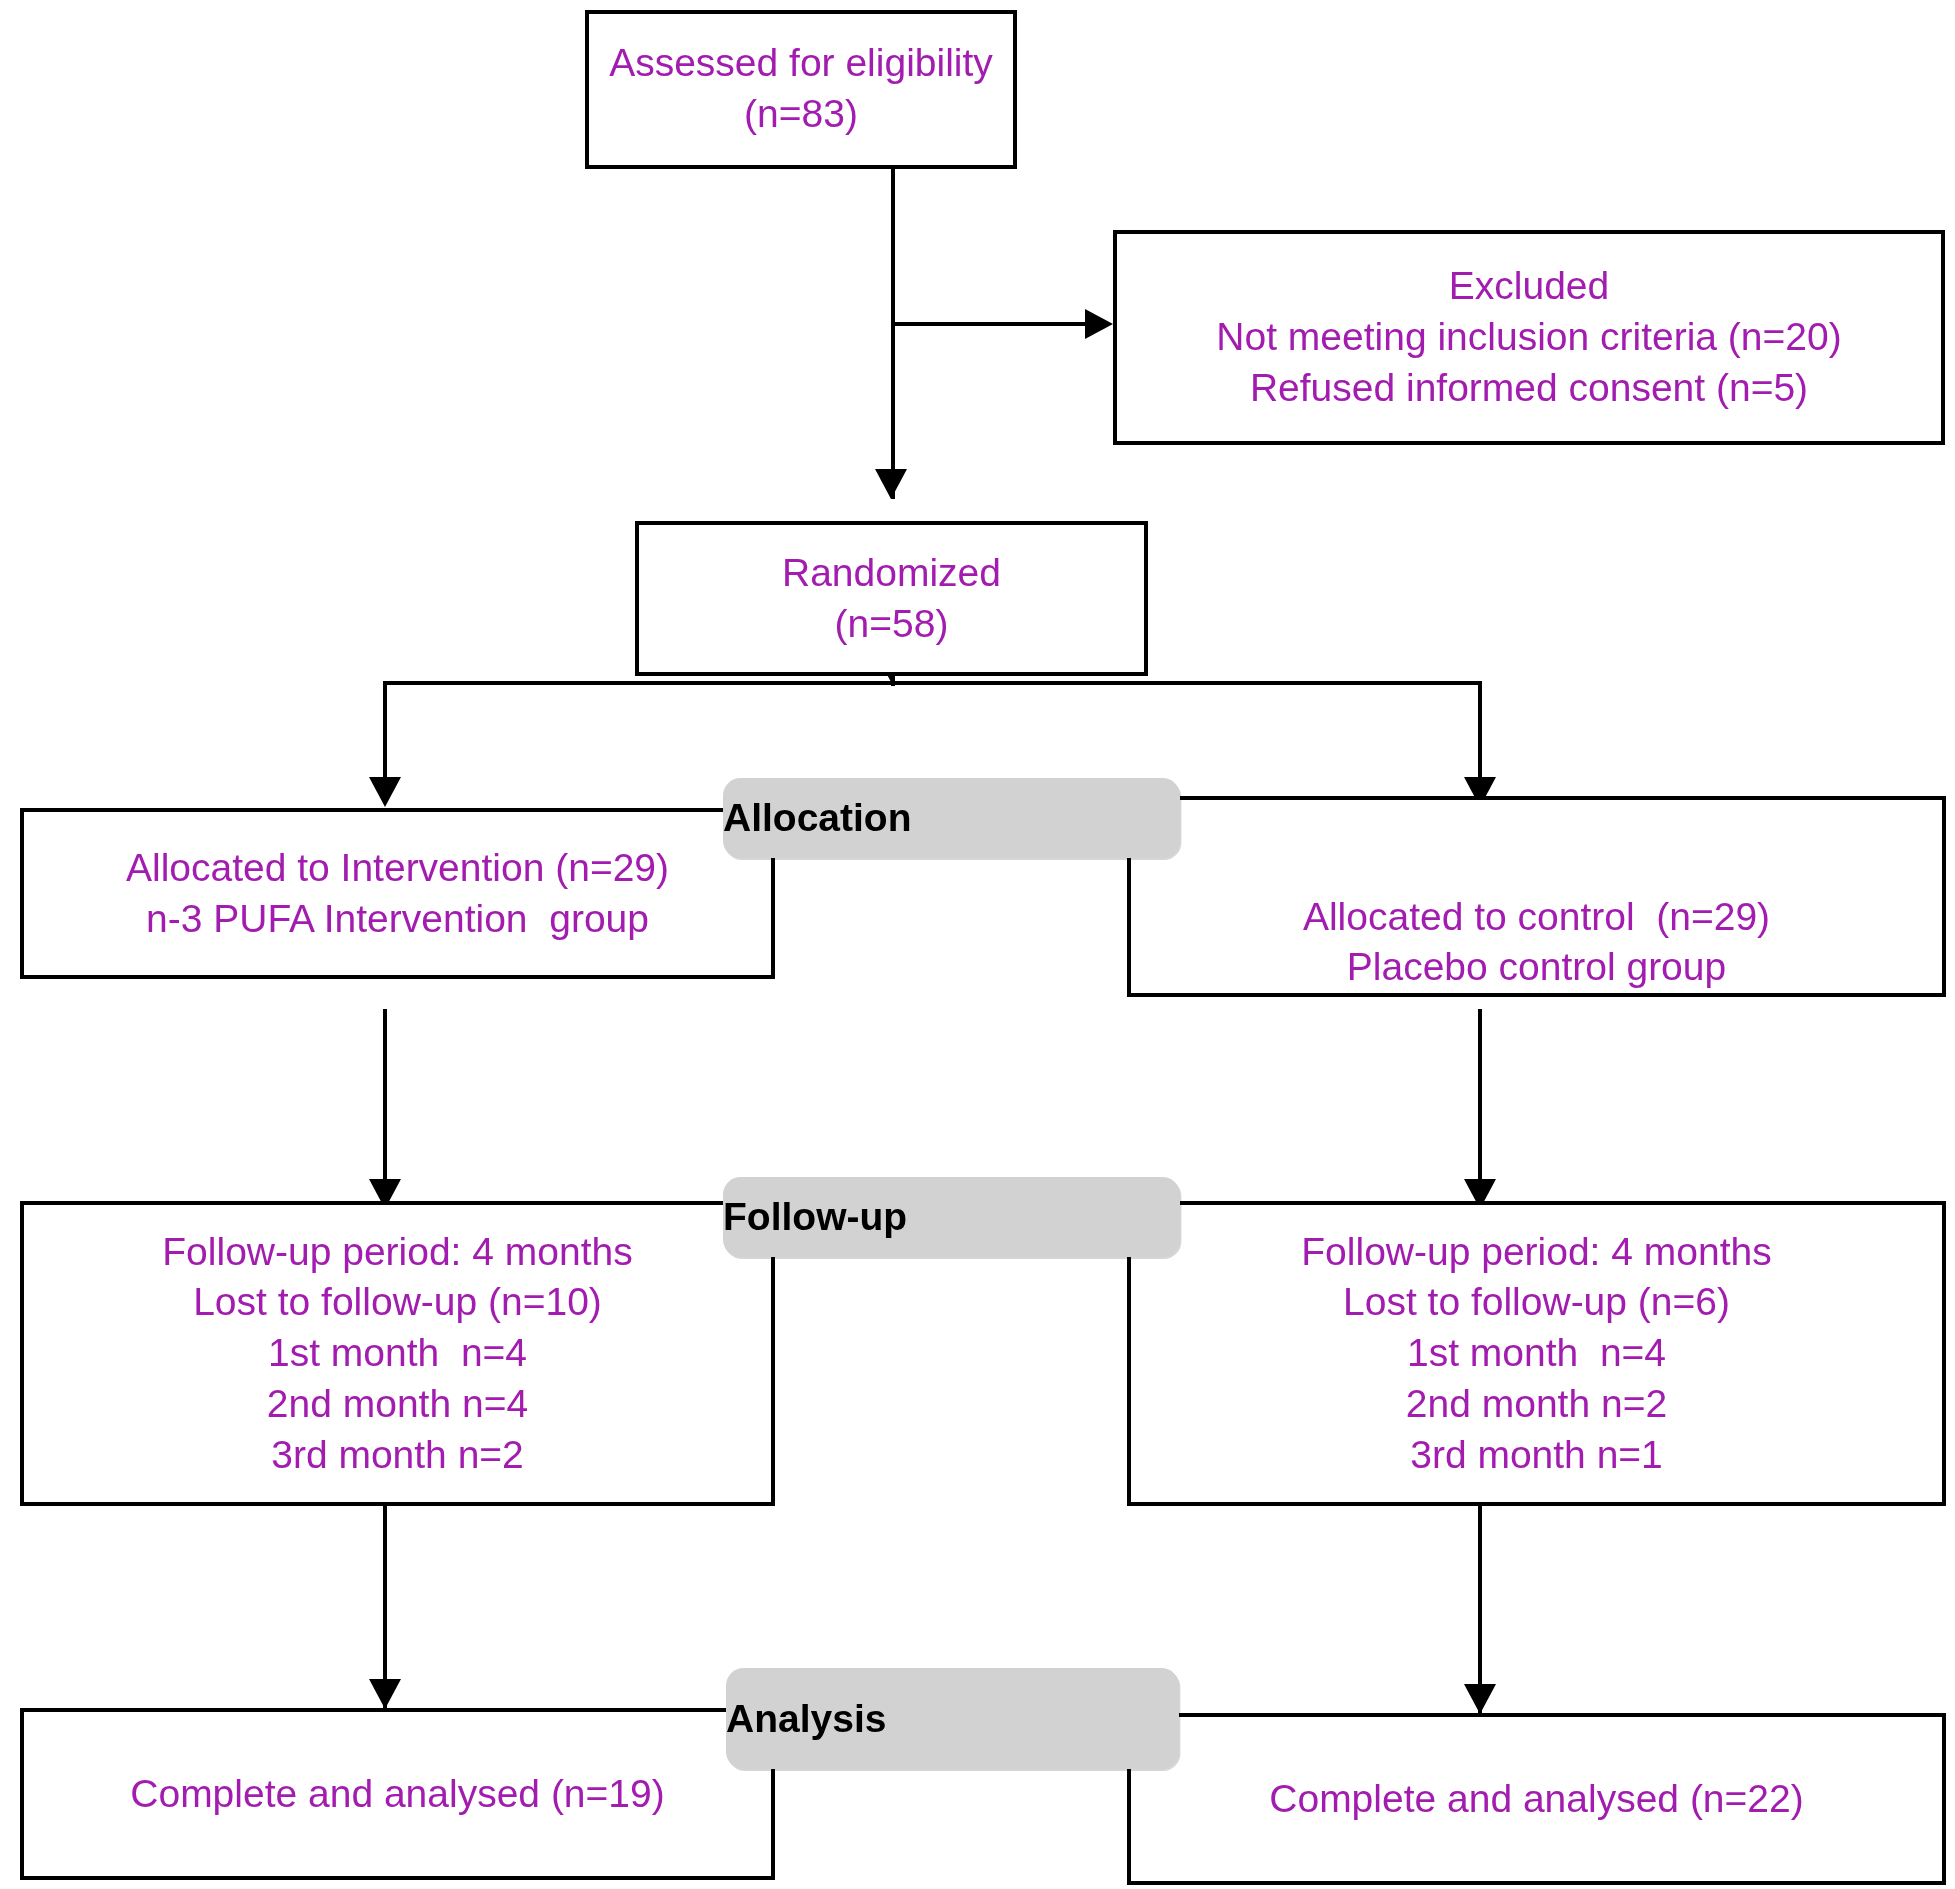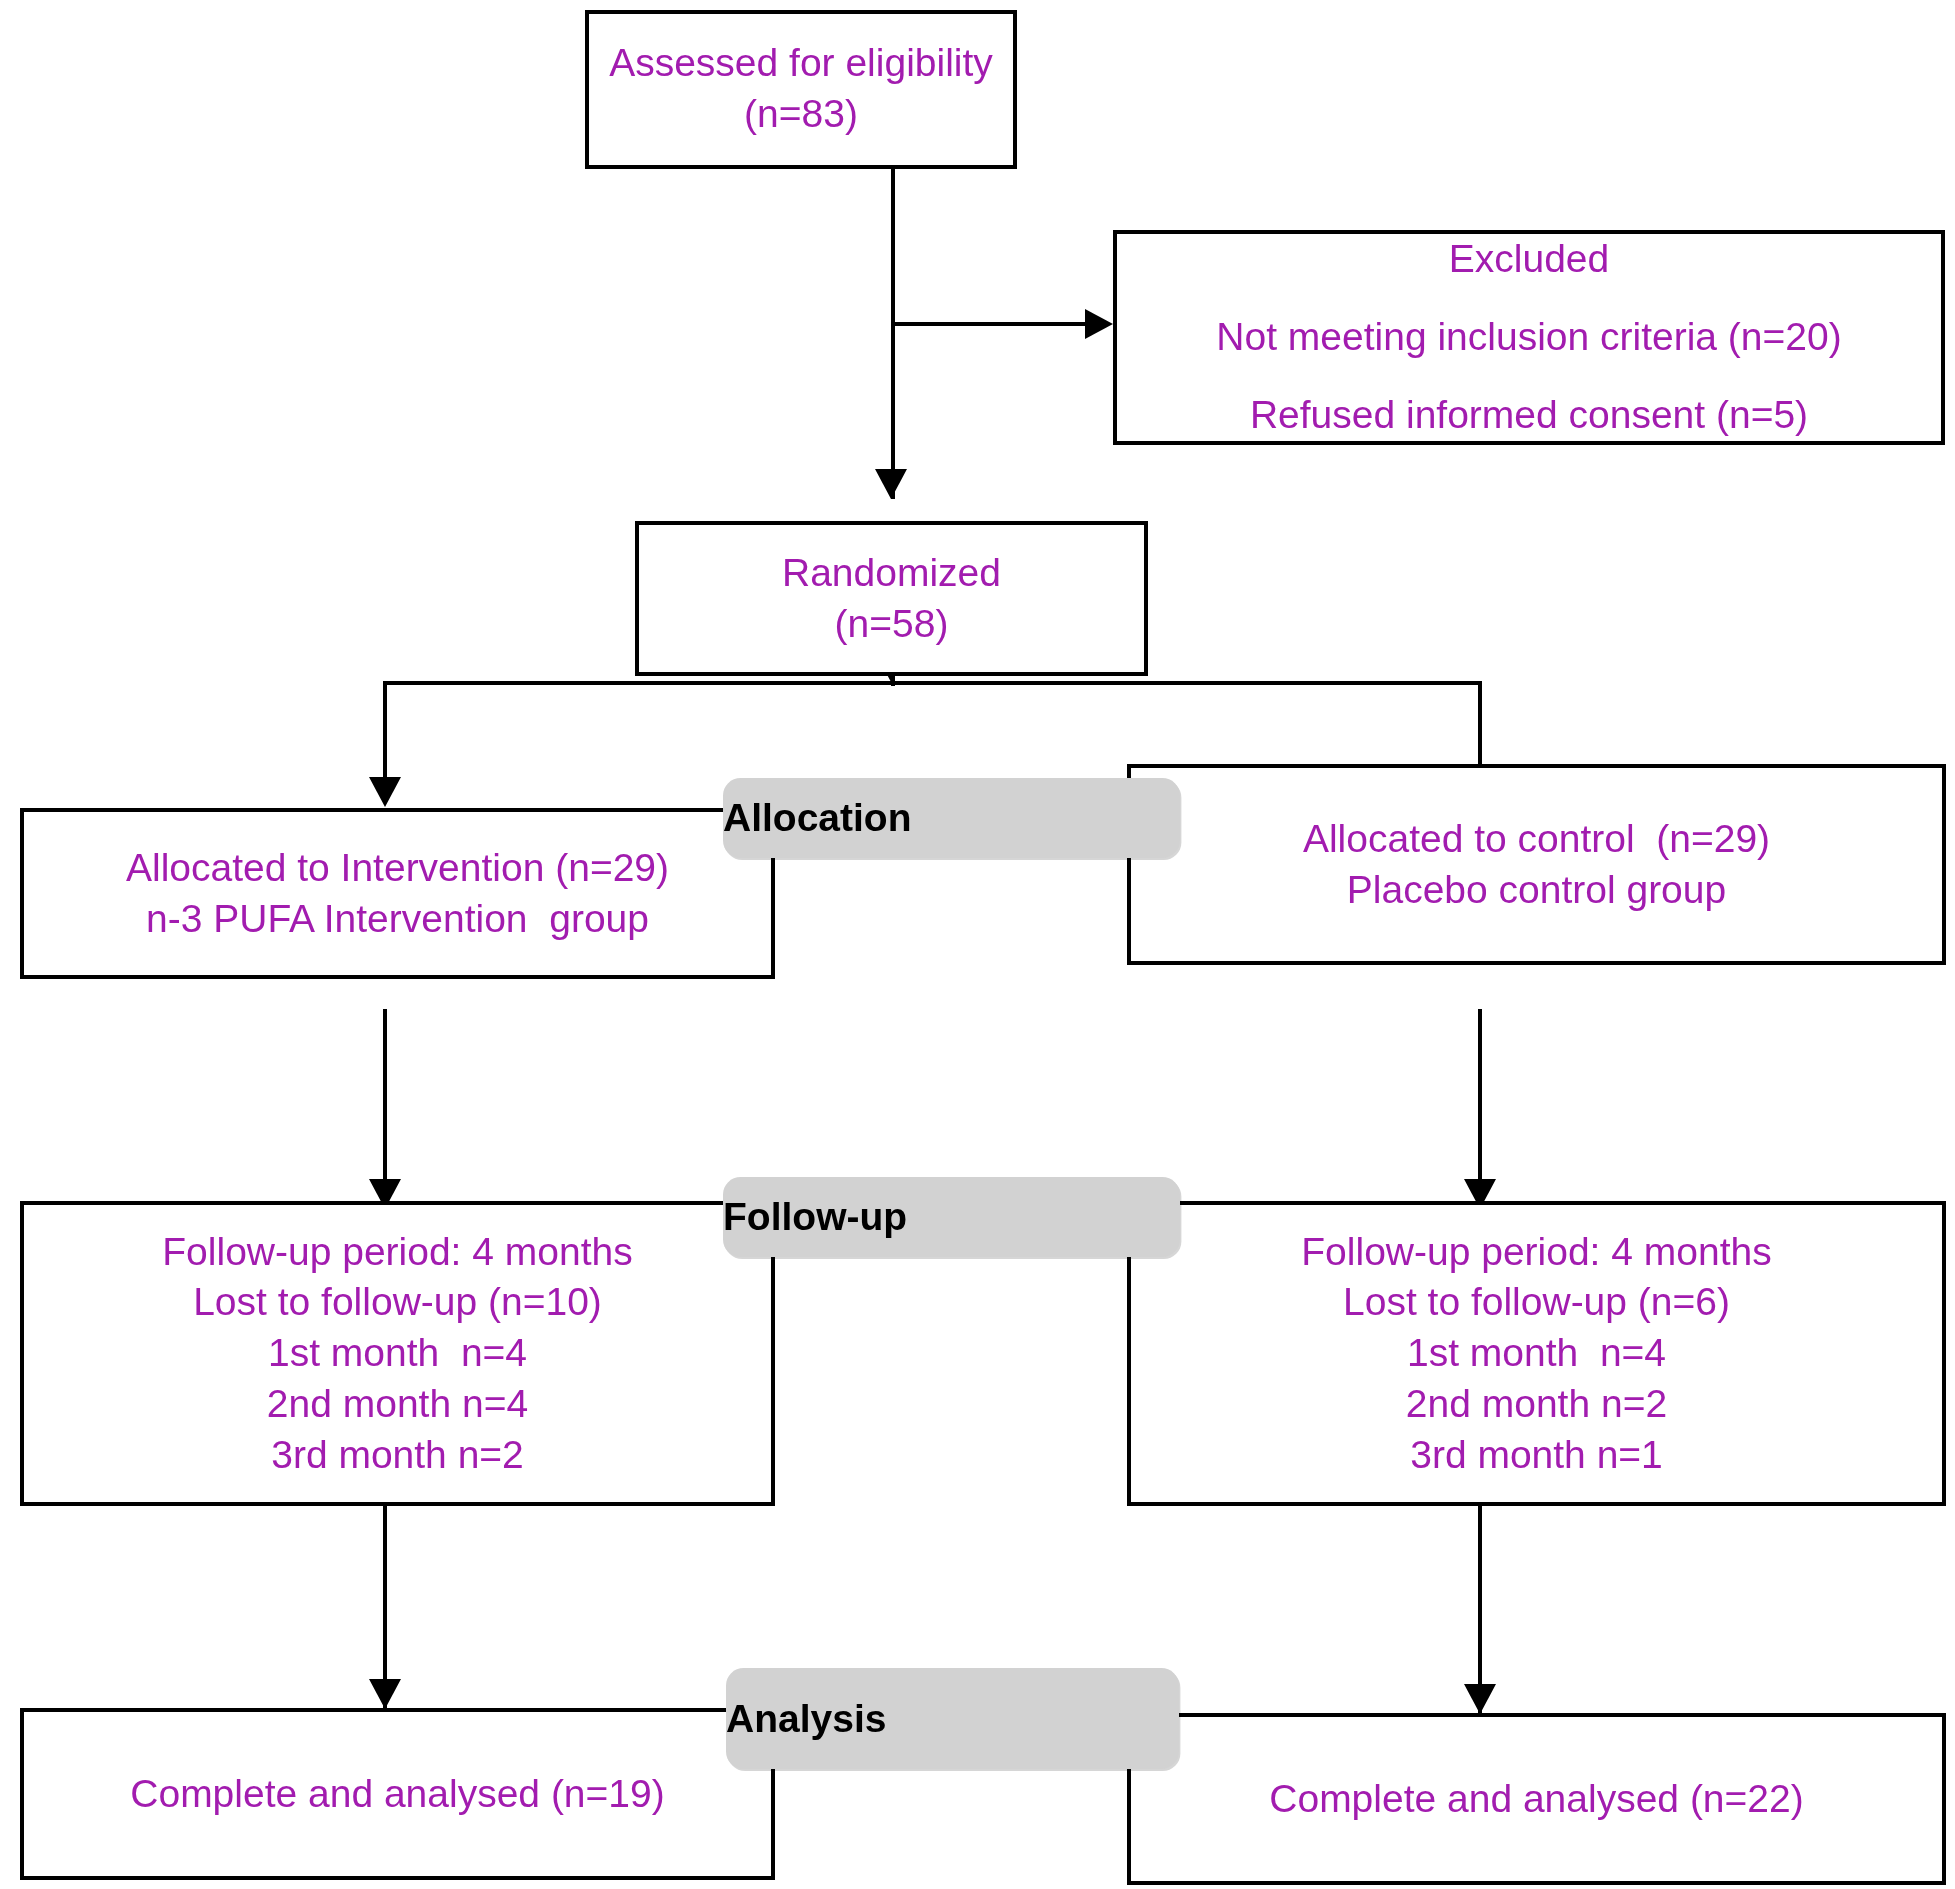--- a/index.html
+++ b/index.html
@@ -86,21 +86,21 @@
   <div class="fbox" style="left:585px; top:9.5px; width:432px; height:159px;">
     <span class="ln">Assessed for eligibility</span>
     <span class="ln">(n=83)</span>
   </div>
 
   <div class="vline" style="left:891px; top:169px; height:330px;"></div>
 
   <div class="hline" style="left:891px; top:322px; width:196px;"></div>
   <div class="arrow-right" style="left:1085px; top:309px;"></div>
 
-  <div class="fbox" style="left:1113px; top:230px; width:832px; height:215px;justify-content:space-between;">
+  <div class="fbox" style="left:1113px; top:230px; width:832px; height:215px;">
     <span class="ln">Excluded</span>
     <span class="ln">Not meeting inclusion criteria (n=20)</span>
     <span class="ln">Refused informed consent (n=5)</span>
   </div>
 
   <div class="arrow-down" style="left:875px; top:469px;"></div>
 
   <div class="fbox" style="left:635px; top:498px; width:513px; height:155px;margin-top:23px;">
     <span class="ln">Randomized</span>
     <span class="ln">(n=58)</span>
@@ -119,21 +119,21 @@
 
   <div class="banner" style="left:723px; top:778px; width:457px; height:80px;">
     <span>Allocation</span>
   </div>
 
   <div class="fbox" style="left:20px; top:808px; width:755px; height:171px;">
     <span class="ln">Allocated to Intervention (n=29)</span>
     <span class="ln">n-3 PUFA Intervention  group</span>
   </div>
 
-  <div class="fbox" style="left:1127px; top:764px; width:819px; height:201px;">
+  <div class="fbox" style="left:1127px; top:796px; width:819px; height:201px;justify-content:flex-end;">
     <span class="ln">Allocated to control  (n=29)</span>
     <span class="ln">Placebo control group</span>
   </div>
 
   <div class="vline" style="left:383px; top:1009px; height:182px;"></div>
   <div class="arrow-down" style="left:369px; top:1179px;"></div>
 
   <div class="vline" style="left:1478px; top:1009px; height:182px;"></div>
   <div class="arrow-down" style="left:1464px; top:1179px;"></div>
 

